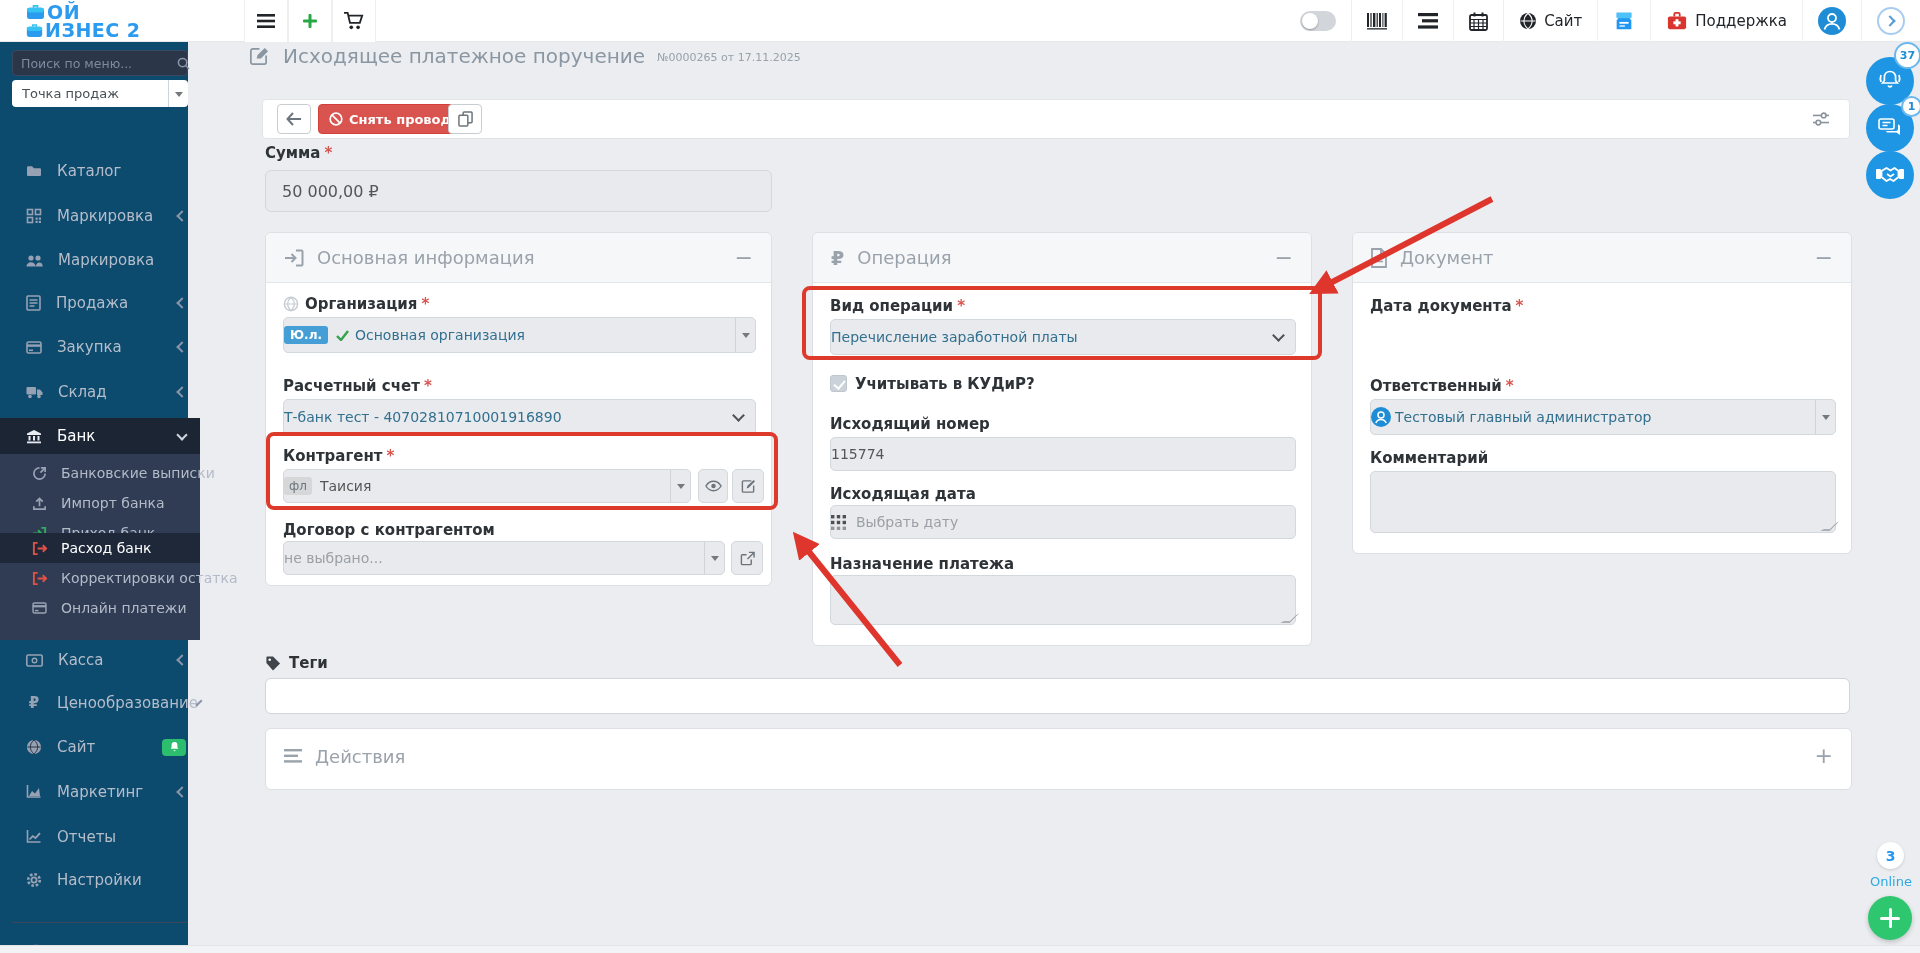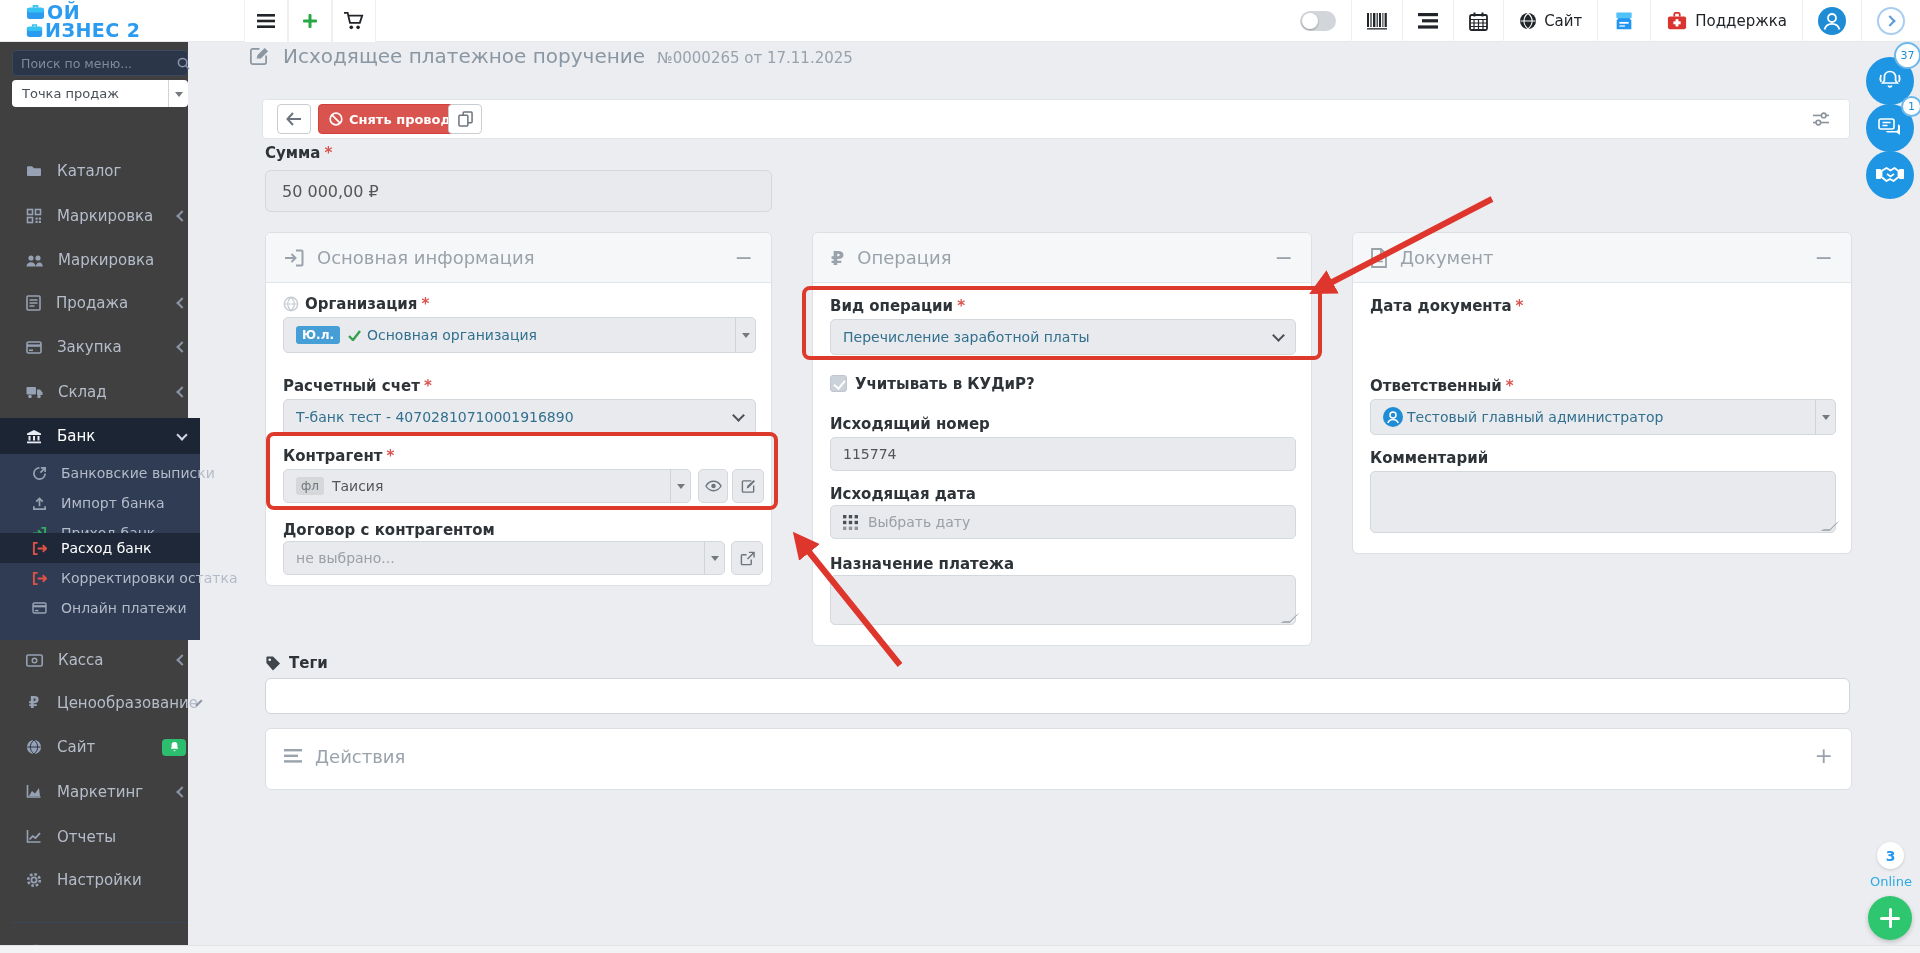--- a/index.html
+++ b/index.html
@@ -15,67 +15,67 @@
   .chev-circle{width:28px;height:28px;border:2px solid #a9cdf0;border-radius:50%;display:flex;align-items:center;justify-content:center}
   .chev{display:inline-block;width:8px;height:8px;border-style:solid;border-color:currentColor;border-width:0}
   .chev.right{border-top-width:2px;border-right-width:2px;transform:rotate(45deg);margin-right:3px}
   .chev.left{border-bottom-width:2px;border-left-width:2px;transform:rotate(45deg)}
   .chev.down{border-bottom-width:2px;border-right-width:2px;transform:rotate(45deg);margin-bottom:3px}
   
   #logo{position:absolute;left:26px;top:3px;display:flex;flex-direction:column;cursor:pointer}
   #logo .row{display:flex;align-items:center;gap:2px;height:18px}
   #logo .ltxt{font-size:19px;font-weight:800;color:#2b9bf0;letter-spacing:.5px;line-height:18px}
   
-  #sidebar{position:absolute;left:0;top:42px;width:188px;height:911px;background:#404040;z-index:20}
+  #sidebar{position:absolute;left:0;top:42px;width:188px;height:911px;background:#0c4a6e;z-index:20}
   #sb-search{position:absolute;left:12px;top:8px;width:176px;height:26px;background:#2b3649;border:1px solid #3c485f;border-radius:4px;display:flex;align-items:center;padding:0 8px}
   #sb-search input{flex:1;background:transparent;border:none;outline:none;color:#9aa4b5;font-size:12.5px;font-family:inherit}
   #sb-search input::placeholder{color:#7f8aa0}
   #sb-pos{position:absolute;left:12px;top:38px;width:176px;height:27px;background:#fff;border-radius:4px;display:flex;align-items:center;padding:4px 10px;font-size:13px;color:#4a5056;cursor:pointer}
   .cz{position:absolute;right:0;top:0;bottom:0;width:20px;border-left:1px solid #cfd4d9;display:flex;align-items:center;justify-content:center}
   .tri{width:0;height:0;border:4px solid transparent;border-top:5px solid #74797e;margin-top:5px}
   .mi{position:absolute;left:0;width:200px;height:30px;display:flex;align-items:center;padding:0 14px 0 26px;color:#b6bdca;font-size:15px;cursor:pointer}
   .mi .lbl{margin-left:15px;flex:1;white-space:nowrap}
   .mi .mchev{margin-left:auto;color:#8b94a6}
   .smi{position:absolute;left:0;width:200px;height:30px;display:flex;align-items:center;padding:0 14px 0 32px;color:#b3bbc9;font-size:14px;cursor:pointer}
   .smi .lbl{margin-left:14px;white-space:nowrap}
   .ic{display:inline-flex;flex:none}
   .green-badge{margin-left:auto;width:24px;height:17px;border-radius:4px;background:#2dbd6e;display:flex;align-items:center;justify-content:center}
   
   #main{position:absolute;left:200px;top:28px;width:1720px;height:911px;background:#ebedf0}
   #page-title-row{position:absolute;left:48px;top:16px;display:flex;align-items:center;color:#8a97a3}
   #page-title-row .t{font-size:20px;margin-left:14px}
-  #page-title-row .n{font-size:15px;margin-left:12px;margin-top:3px;color:#97a2ac}
+  #page-title-row .n{font-size:11px;margin-left:12px;margin-top:3px;color:#97a2ac}
   #toolbar{position:absolute;left:62px;top:71px;width:1588px;height:40px;background:#fff;border:1px solid #e2e5e8;border-radius:4px}
   .tbtn{position:absolute;top:4px;height:30px;border-radius:4px;display:flex;align-items:center;justify-content:center;cursor:pointer}
   .tbtn.light{background:#fff;border:1px solid #c8cdd2}
   .tbtn.red{background:#d9534f;border:1px solid #d43f3a;color:#fff;font-size:13px;font-weight:700;gap:6px;padding:0 10px}
   .flab{position:absolute;font-size:15px;font-weight:700;color:#2e3338;white-space:nowrap}
   .req{color:#d9534f;margin-left:4px}
-  .inp,.sel{position:absolute;background:#e9eaed;border:1px solid #d3d8dc;border-radius:5px;display:flex;align-items:center;padding:0 12px;font-size:14px;color:#555}
+  .inp,.sel{position:absolute;background:#e9eaed;border:1px solid #d3d8dc;border-radius:5px;display:flex;align-items:center;padding:0 0;font-size:14px;color:#555}
   .sel{cursor:pointer;padding-right:26px}
   input.raw{font-family:inherit;outline:none}
   .panel{position:absolute;background:#fff;border:1px solid #dcdfe3;border-radius:6px}
   .phead{height:50px;border-bottom:1px solid #e3e6e9;background:#f6f7f8;border-radius:6px 6px 0 0;display:flex;align-items:center;padding:0 18px;color:#9aa2ab;font-size:18px}
   .phead .pico{margin-right:13px;display:flex;color:#9aa2ab}
   .pcol{margin-left:auto;font-size:22px;color:#9aa2ab;cursor:pointer;line-height:1}
   .badge-blue{background:#459fd6;color:#fff;font-size:12px;font-weight:700;border-radius:3px;padding:2px 6px;margin-right:8px}
   .badge-gray{background:#d5d7d9;color:#6c757d;font-size:12px;border-radius:3px;padding:2px 5px;margin-right:8px}
   .blue-val{color:#31708f}
   .ph{color:#9aa0a6}
   .nchev{position:absolute;right:12px;top:50%;margin-top:-6px;width:9px;height:9px;border-right:2px solid #4a5056;border-bottom:2px solid #4a5056;transform:rotate(45deg)}
   .sq-btn{position:absolute;background:#e9eaed;border:1px solid #d3d8dc;border-radius:5px;display:flex;align-items:center;justify-content:center;cursor:pointer;color:#6c757d}
   .txa{position:absolute;background:#e9eaed;border:1px solid #d3d8dc;border-radius:5px;resize:none;font-family:inherit;outline:none}
   .resz{position:absolute;width:10px;height:10px;border-right:2px solid #aab0b6;border-bottom:2px solid #aab0b6;transform:skew(-45deg) rotate(0deg);clip-path:polygon(100% 0,100% 100%,0 100%)}
   .cb{position:absolute;width:17px;height:17px;background:#cbd2d9;border:1px solid #bfc6cd;border-radius:3px}
   .cb::after{content:"";position:absolute;left:5px;top:2px;width:5px;height:9px;border:solid #fff;border-width:0 2px 2px 0;transform:rotate(40deg)}
   .callout{position:absolute;border:4px solid #dd3a2c;border-radius:8px;pointer-events:none;z-index:18}
   #arrows{position:absolute;left:0;top:0;width:1920px;height:953px;z-index:25;pointer-events:none}
   .fab{position:absolute;border-radius:50%;display:flex;align-items:center;justify-content:center;cursor:pointer;z-index:28}
   .fab.blue{background:#1f96e4}
-  .fbadge{position:absolute;background:#fff;color:#1f8dd6;border:2px solid #6cb7ec;border-radius:50%;font-weight:400;display:flex;align-items:center;justify-content:center;z-index:29}
+  .fbadge{position:absolute;background:#fff;color:#1f8dd6;border:2px solid #6cb7ec;border-radius:50%;font-weight:700;display:flex;align-items:center;justify-content:center;z-index:29}
   #hscroll{position:absolute;left:0;bottom:0;width:1920px;height:8px;background:#f2f3f4;border-top:1px solid #e2e4e6;z-index:31}
   .plusbar{position:absolute;background:#fff;border-radius:2px}
 </style>
 </head>
 <body>
 
 <div id="topbar">
   <div id="logo">
     <div class="row">
       <span class="ic">

